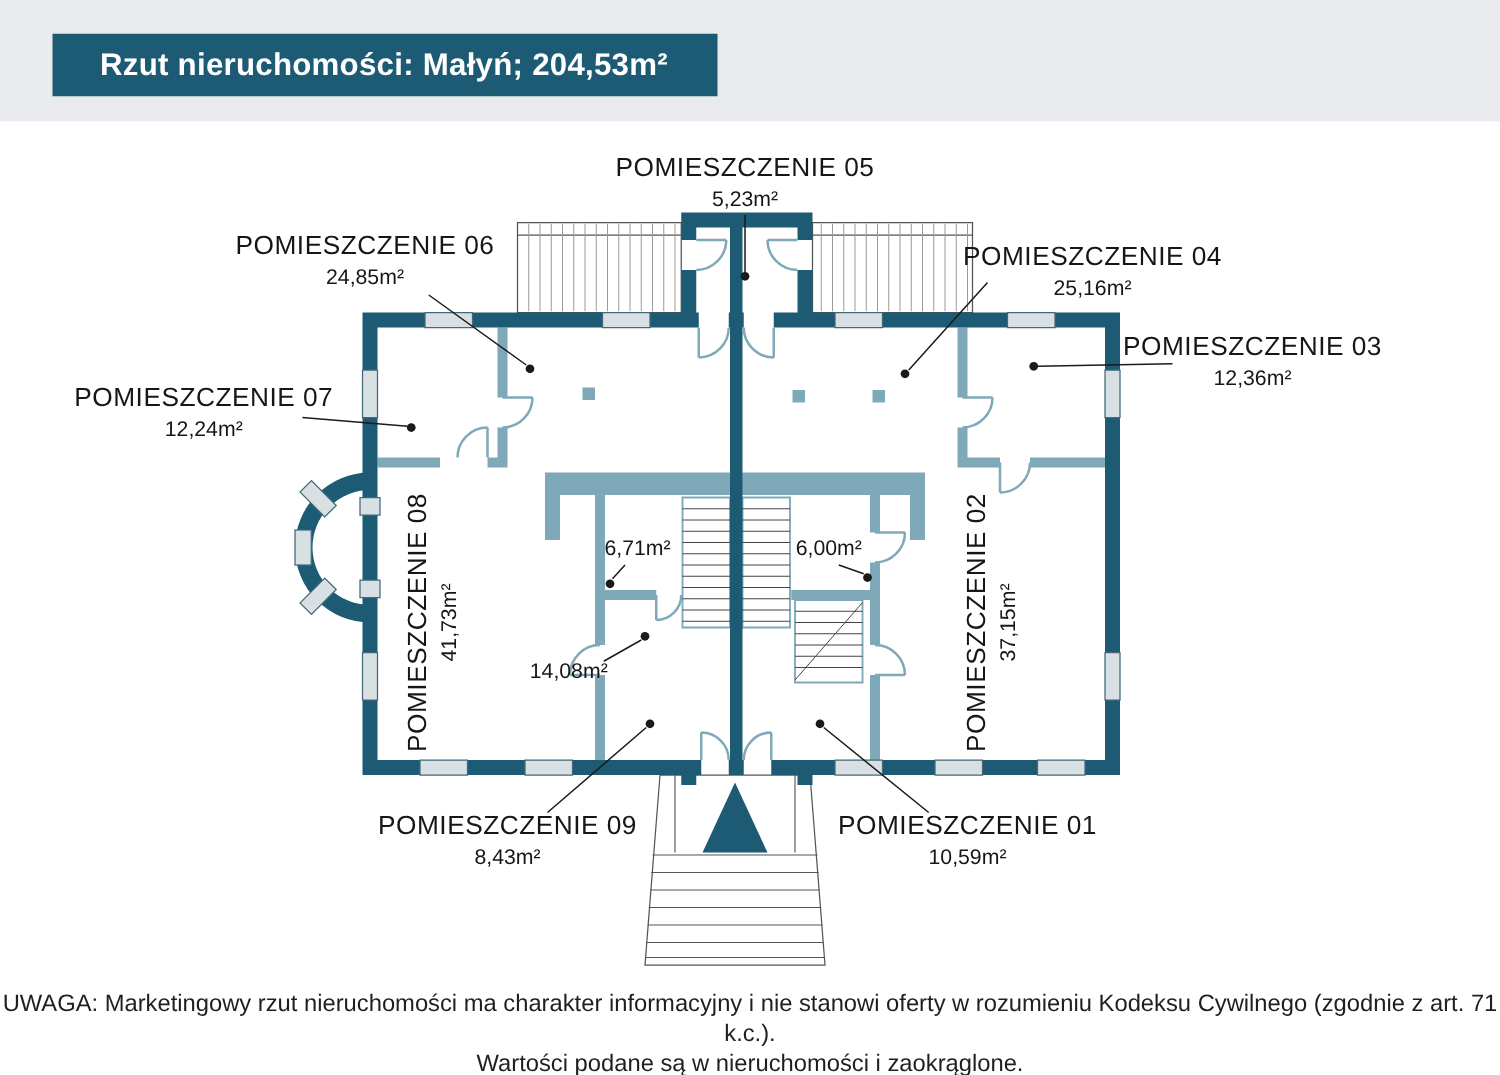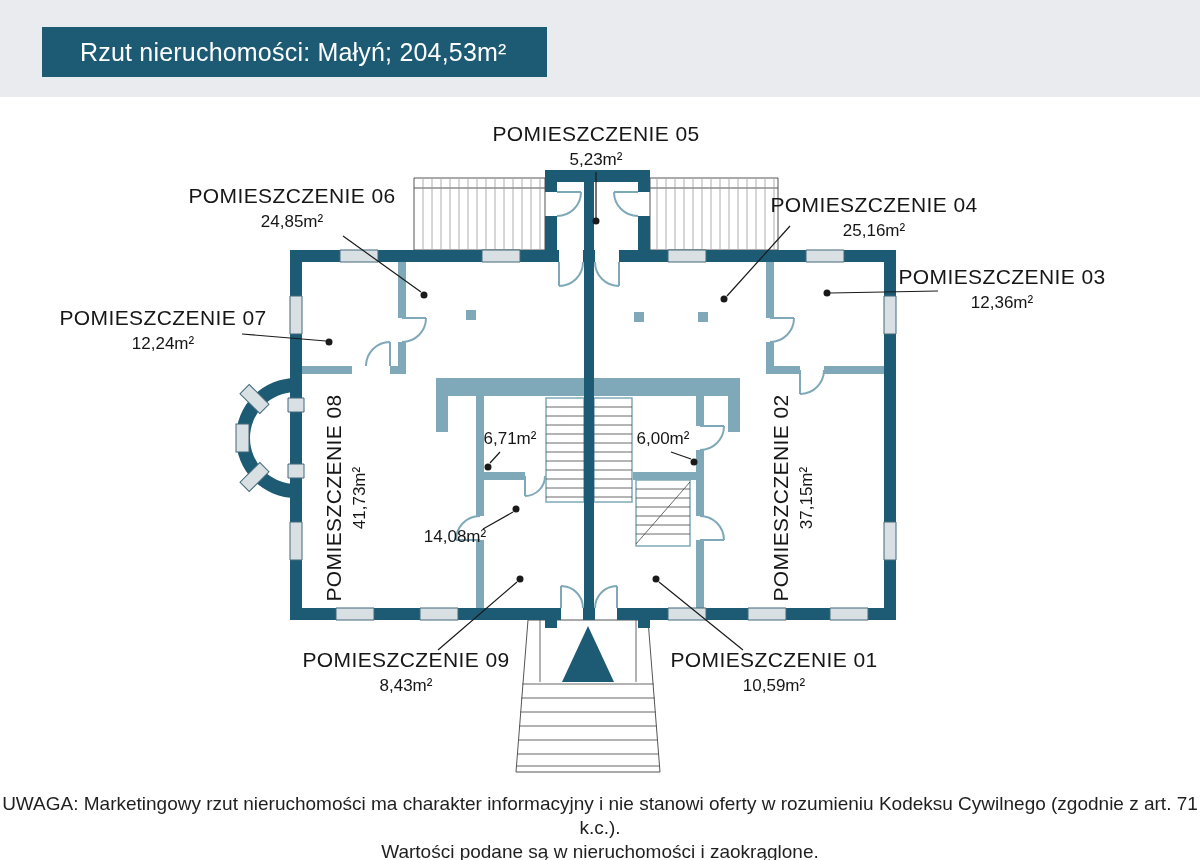--- a/index.html
+++ b/index.html
@@ -1,19 +1,19 @@
 <!DOCTYPE html>
 <html><head>
 <meta charset="utf-8">
 <style>
   body{margin:0;background:#fff}
   .page{position:relative;width:1200px;height:860px;font-family:"Liberation Sans",sans-serif;background:#fff;overflow:hidden}
   .header-strip{position:absolute;top:0;left:0;width:1200px;height:97px;background:#e9ebee}
   .title-box{position:absolute;top:27px;left:42px;height:50px;background:#1d5b74;display:flex;align-items:center;padding:0 40px 0 38px}
-  .title-box span{color:#fff;font-size:25px;font-weight:normal;letter-spacing:.2px;white-space:nowrap}
+  .title-box span{color:#fff;font-size:25px;font-weight:bold;letter-spacing:.2px;white-space:nowrap}
   svg.plan{position:absolute;left:0;top:0}
   svg text{font-family:"Liberation Sans",sans-serif;fill:#161616}
   .lbl{font-size:21px;letter-spacing:.4px}
   .area{font-size:17px}
   .footer{position:absolute;top:792px;left:0;width:1200px;text-align:center;color:#1f1f1f;font-size:19px;line-height:24px}
 </style>
 </head>
 <body>
 
 <div class="page">

